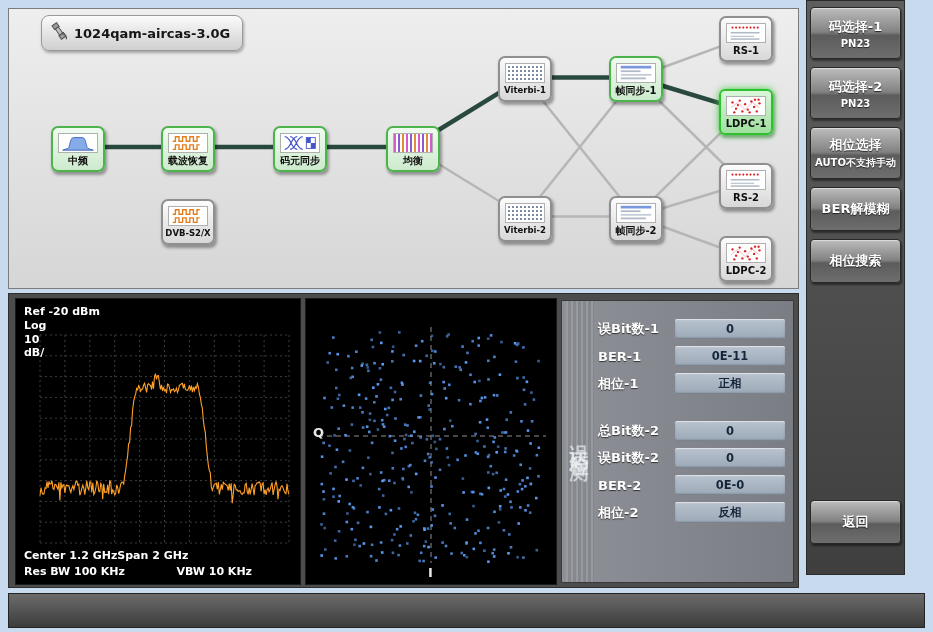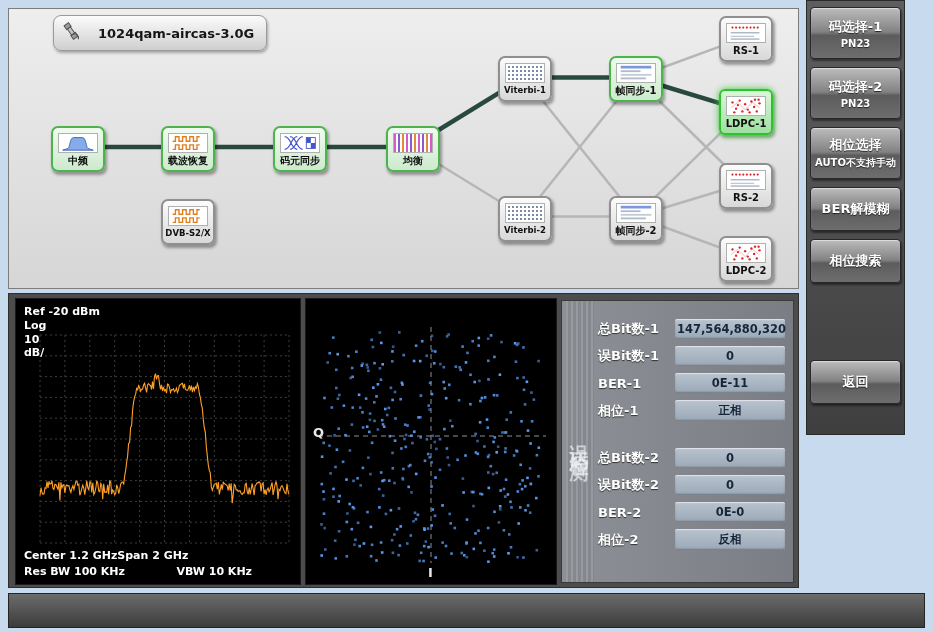--- a/index.html
+++ b/index.html
@@ -10,22 +10,22 @@
     -webkit-font-smoothing:antialiased;
   }
   
   .flow-panel{
     position:absolute;left:8px;top:8px;width:791px;height:281px;
     background:linear-gradient(#eeeeee,#d6d6d6);
     border:1px solid #7c7c7c;box-sizing:border-box;
   }
   .flow-lines{position:absolute;left:0;top:0;width:100%;height:100%;pointer-events:none;}
   .title-chip{
-    position:absolute;left:44px;top:6px;height:34px;z-index:5;
-    display:flex;align-items:center;gap:16px;padding:0 12px 0 6px;
+    position:absolute;left:32px;top:6px;height:34px;z-index:5;
+    display:flex;align-items:center;gap:4px;padding:0 12px 0 6px;
     background:linear-gradient(#fbfbfb,#cfcfcf);
     border:1px solid #9a9a9a;border-radius:8px;
     box-shadow:1px 2px 3px rgba(0,0,0,0.3);cursor:pointer;
   }
   .title-chip .txt{font-size:13px;font-weight:bold;color:#151515;}
   .node{
     position:absolute;width:54px;height:46px;z-index:4;box-sizing:border-box;
     border:2px solid #8f8f8f;border-radius:7px;
     background:linear-gradient(#fcfcfc,#d8d8d8);
     box-shadow:1.5px 2.5px 3px rgba(0,0,0,0.35);
@@ -88,21 +88,21 @@
   .ber-row.gap{margin-top:27px;}
   .ber-label{color:#fff;font-size:13px;font-weight:bold;text-shadow:0 1px 1px #333;white-space:nowrap;}
   .ber-value{
     width:110px;box-sizing:border-box;padding:3px 2px;border-radius:2px;
     background:linear-gradient(#b9c3cf,#9ba8b6);
     box-shadow:inset 0 1px 1px rgba(255,255,255,0.6),inset 0 -1px 2px rgba(0,0,0,0.3);
     color:#16263a;font-size:11.5px;font-weight:bold;text-align:center;white-space:nowrap;
   }
   
   .sidebar{
-    position:absolute;left:806px;top:0;width:99px;height:435px;
+    position:absolute;left:806px;top:0;width:99px;height:575px;
     background:linear-gradient(#5e5e5e,#3f3f3f);
     border:1px solid #2a2a2a;box-sizing:border-box;
     display:flex;flex-direction:column;gap:8px;padding:6px 3px 30px 3px;
   }
   .sbtn{
     border:1px solid #272727;border-radius:4px;
     background:linear-gradient(#bcbcbc,#828282 48%,#5c5c5c 55%,#6e6e6e);
     box-shadow:inset 0 1px 1px rgba(255,255,255,0.5),1px 2px 2px rgba(0,0,0,0.45);
     display:flex;flex-direction:column;align-items:center;justify-content:center;
     min-height:36px;padding:3px 1px;cursor:pointer;
@@ -751,24 +751,20 @@
         <rect x="45.4" y="107.3" width="2.6" height="2.6" fill="#5b9cf5" opacity="0.81"></rect>
       </svg>
     <span class="q-label">Q</span>
     <span class="i-label">I</span>
   </div>
 
   <div class="ber-panel">
     <div class="ber-side">误码检测</div>
     <div class="ber-rows">
       <div class="ber-row">
-        <span class="ber-label">总Bit数-1</span>
-        <span class="ber-value">147,564,880,320</span>
-      </div>
-      <div class="ber-row">
         <span class="ber-label">误Bit数-1</span>
         <span class="ber-value">0</span>
       </div>
       <div class="ber-row">
         <span class="ber-label">BER-1</span>
         <span class="ber-value">0E-11</span>
       </div>
       <div class="ber-row">
         <span class="ber-label">相位-1</span>
         <span class="ber-value">正相</span>

